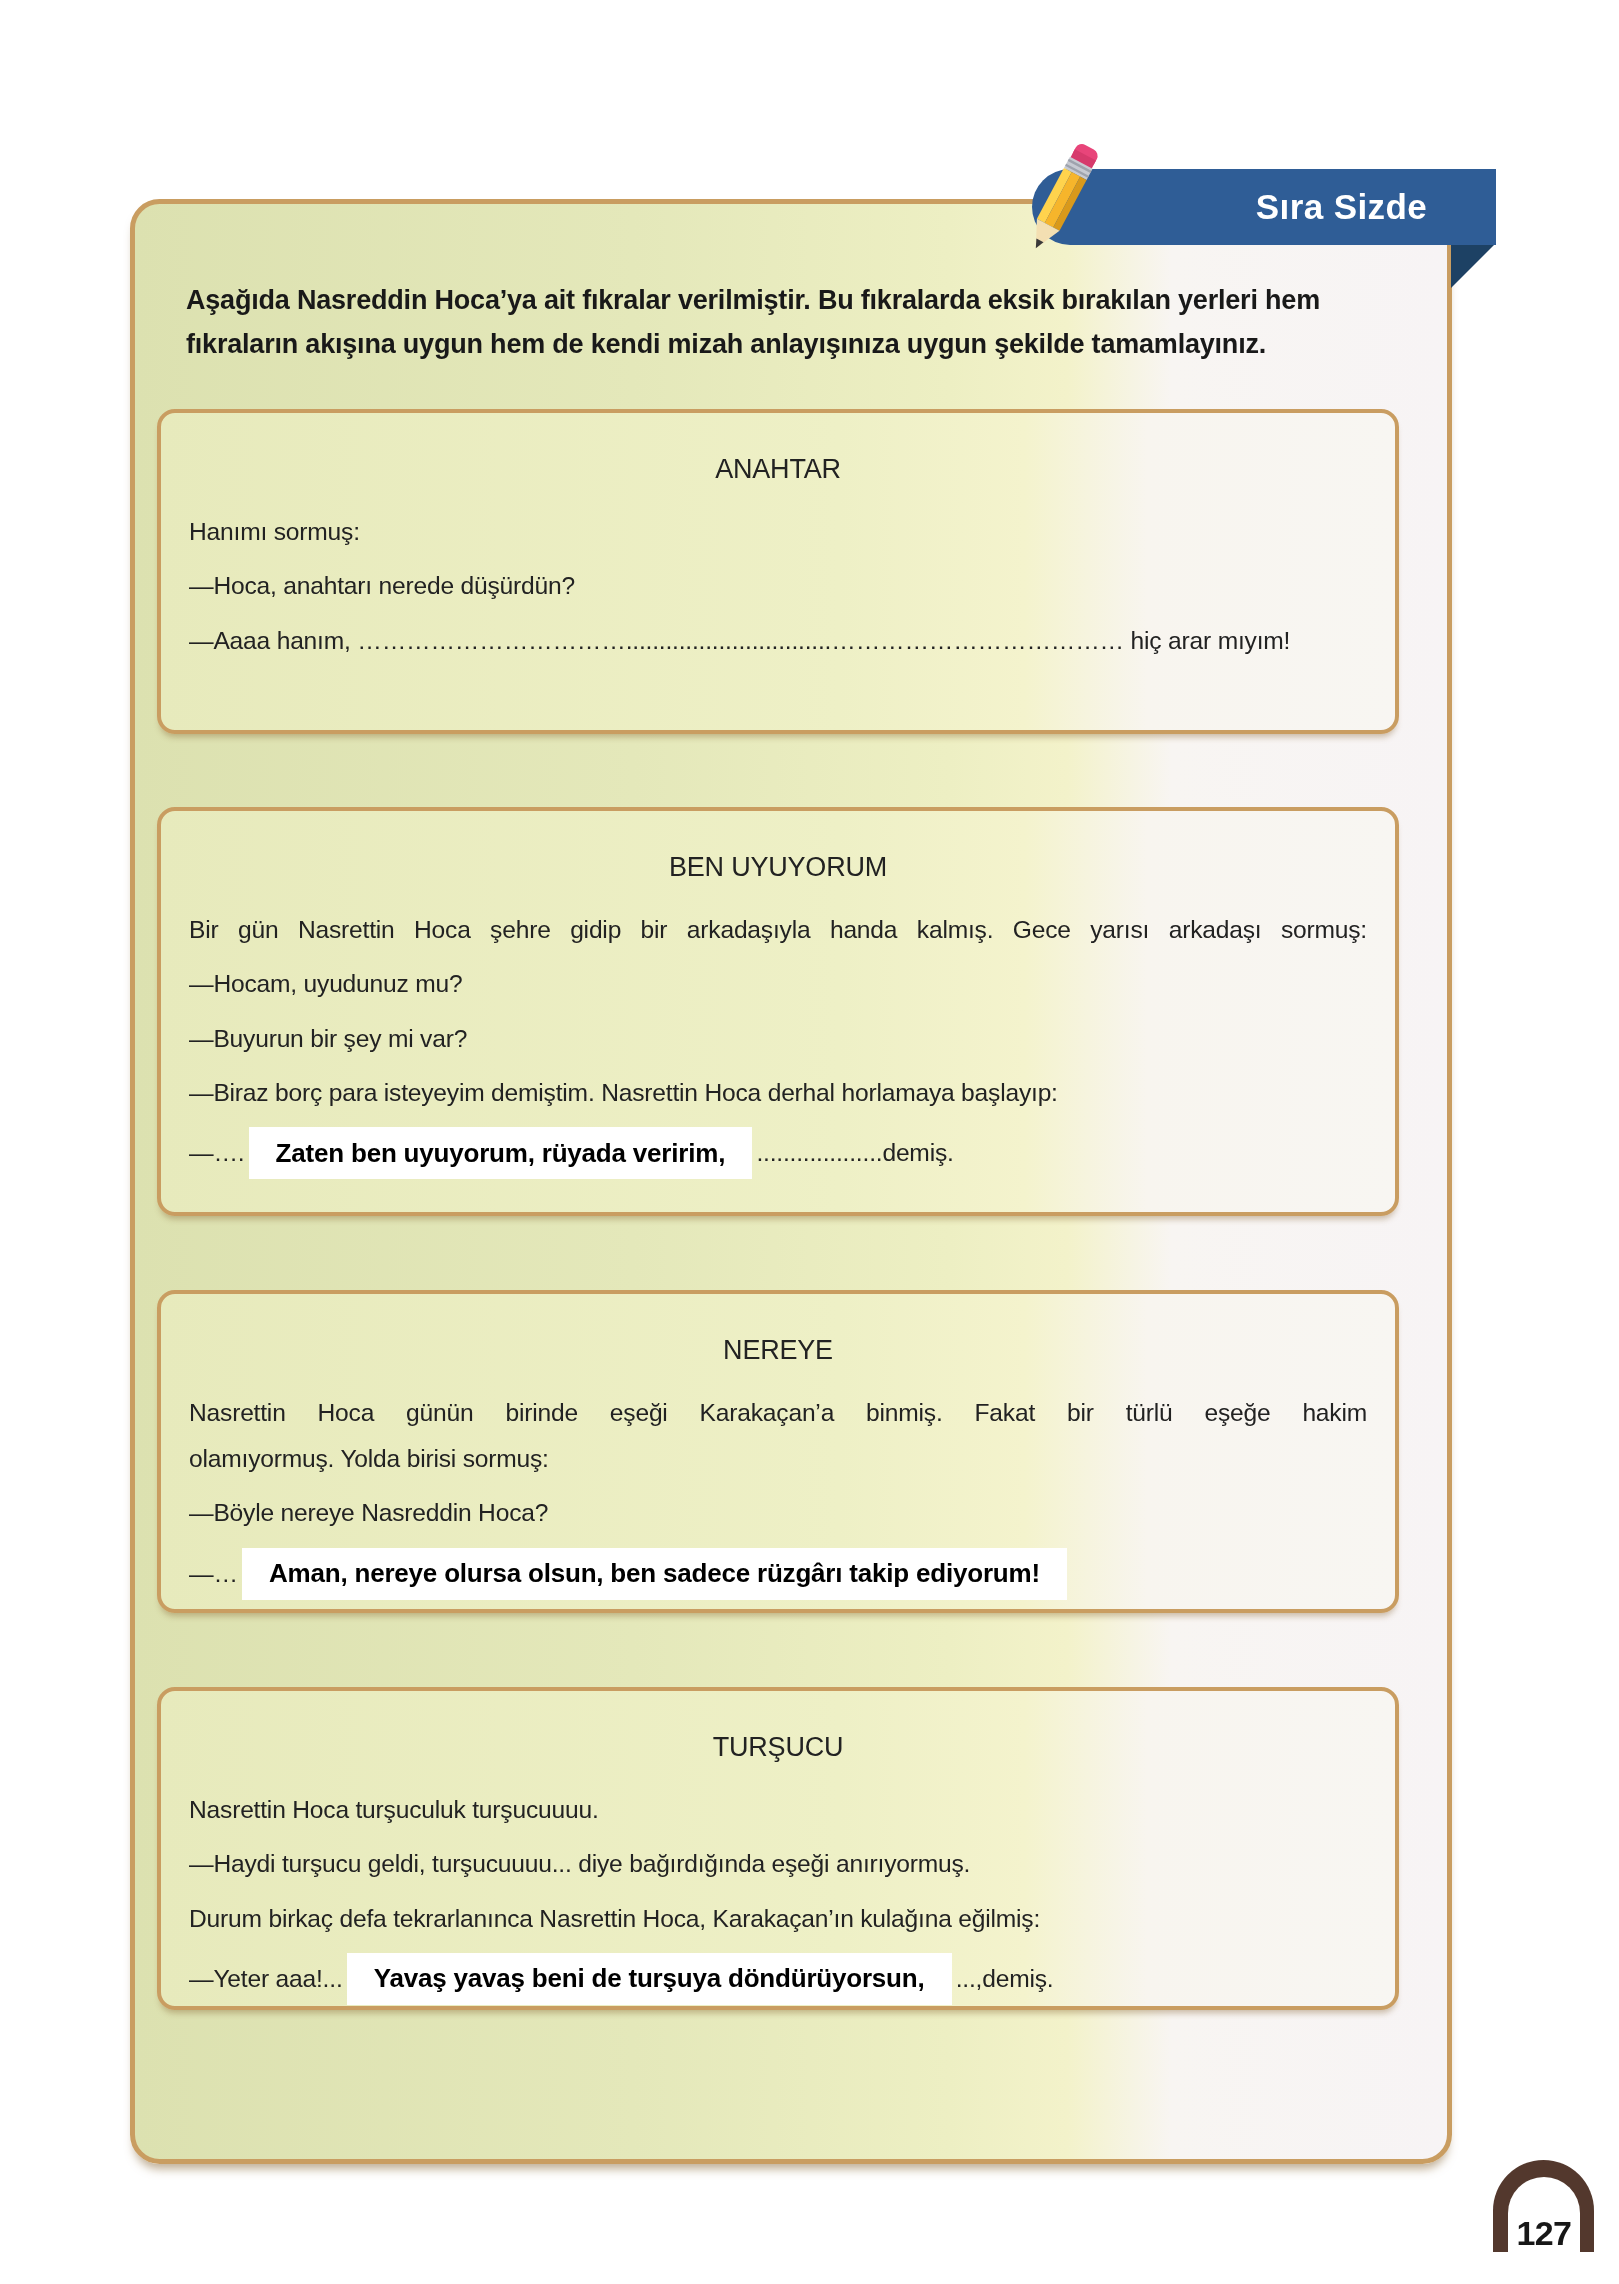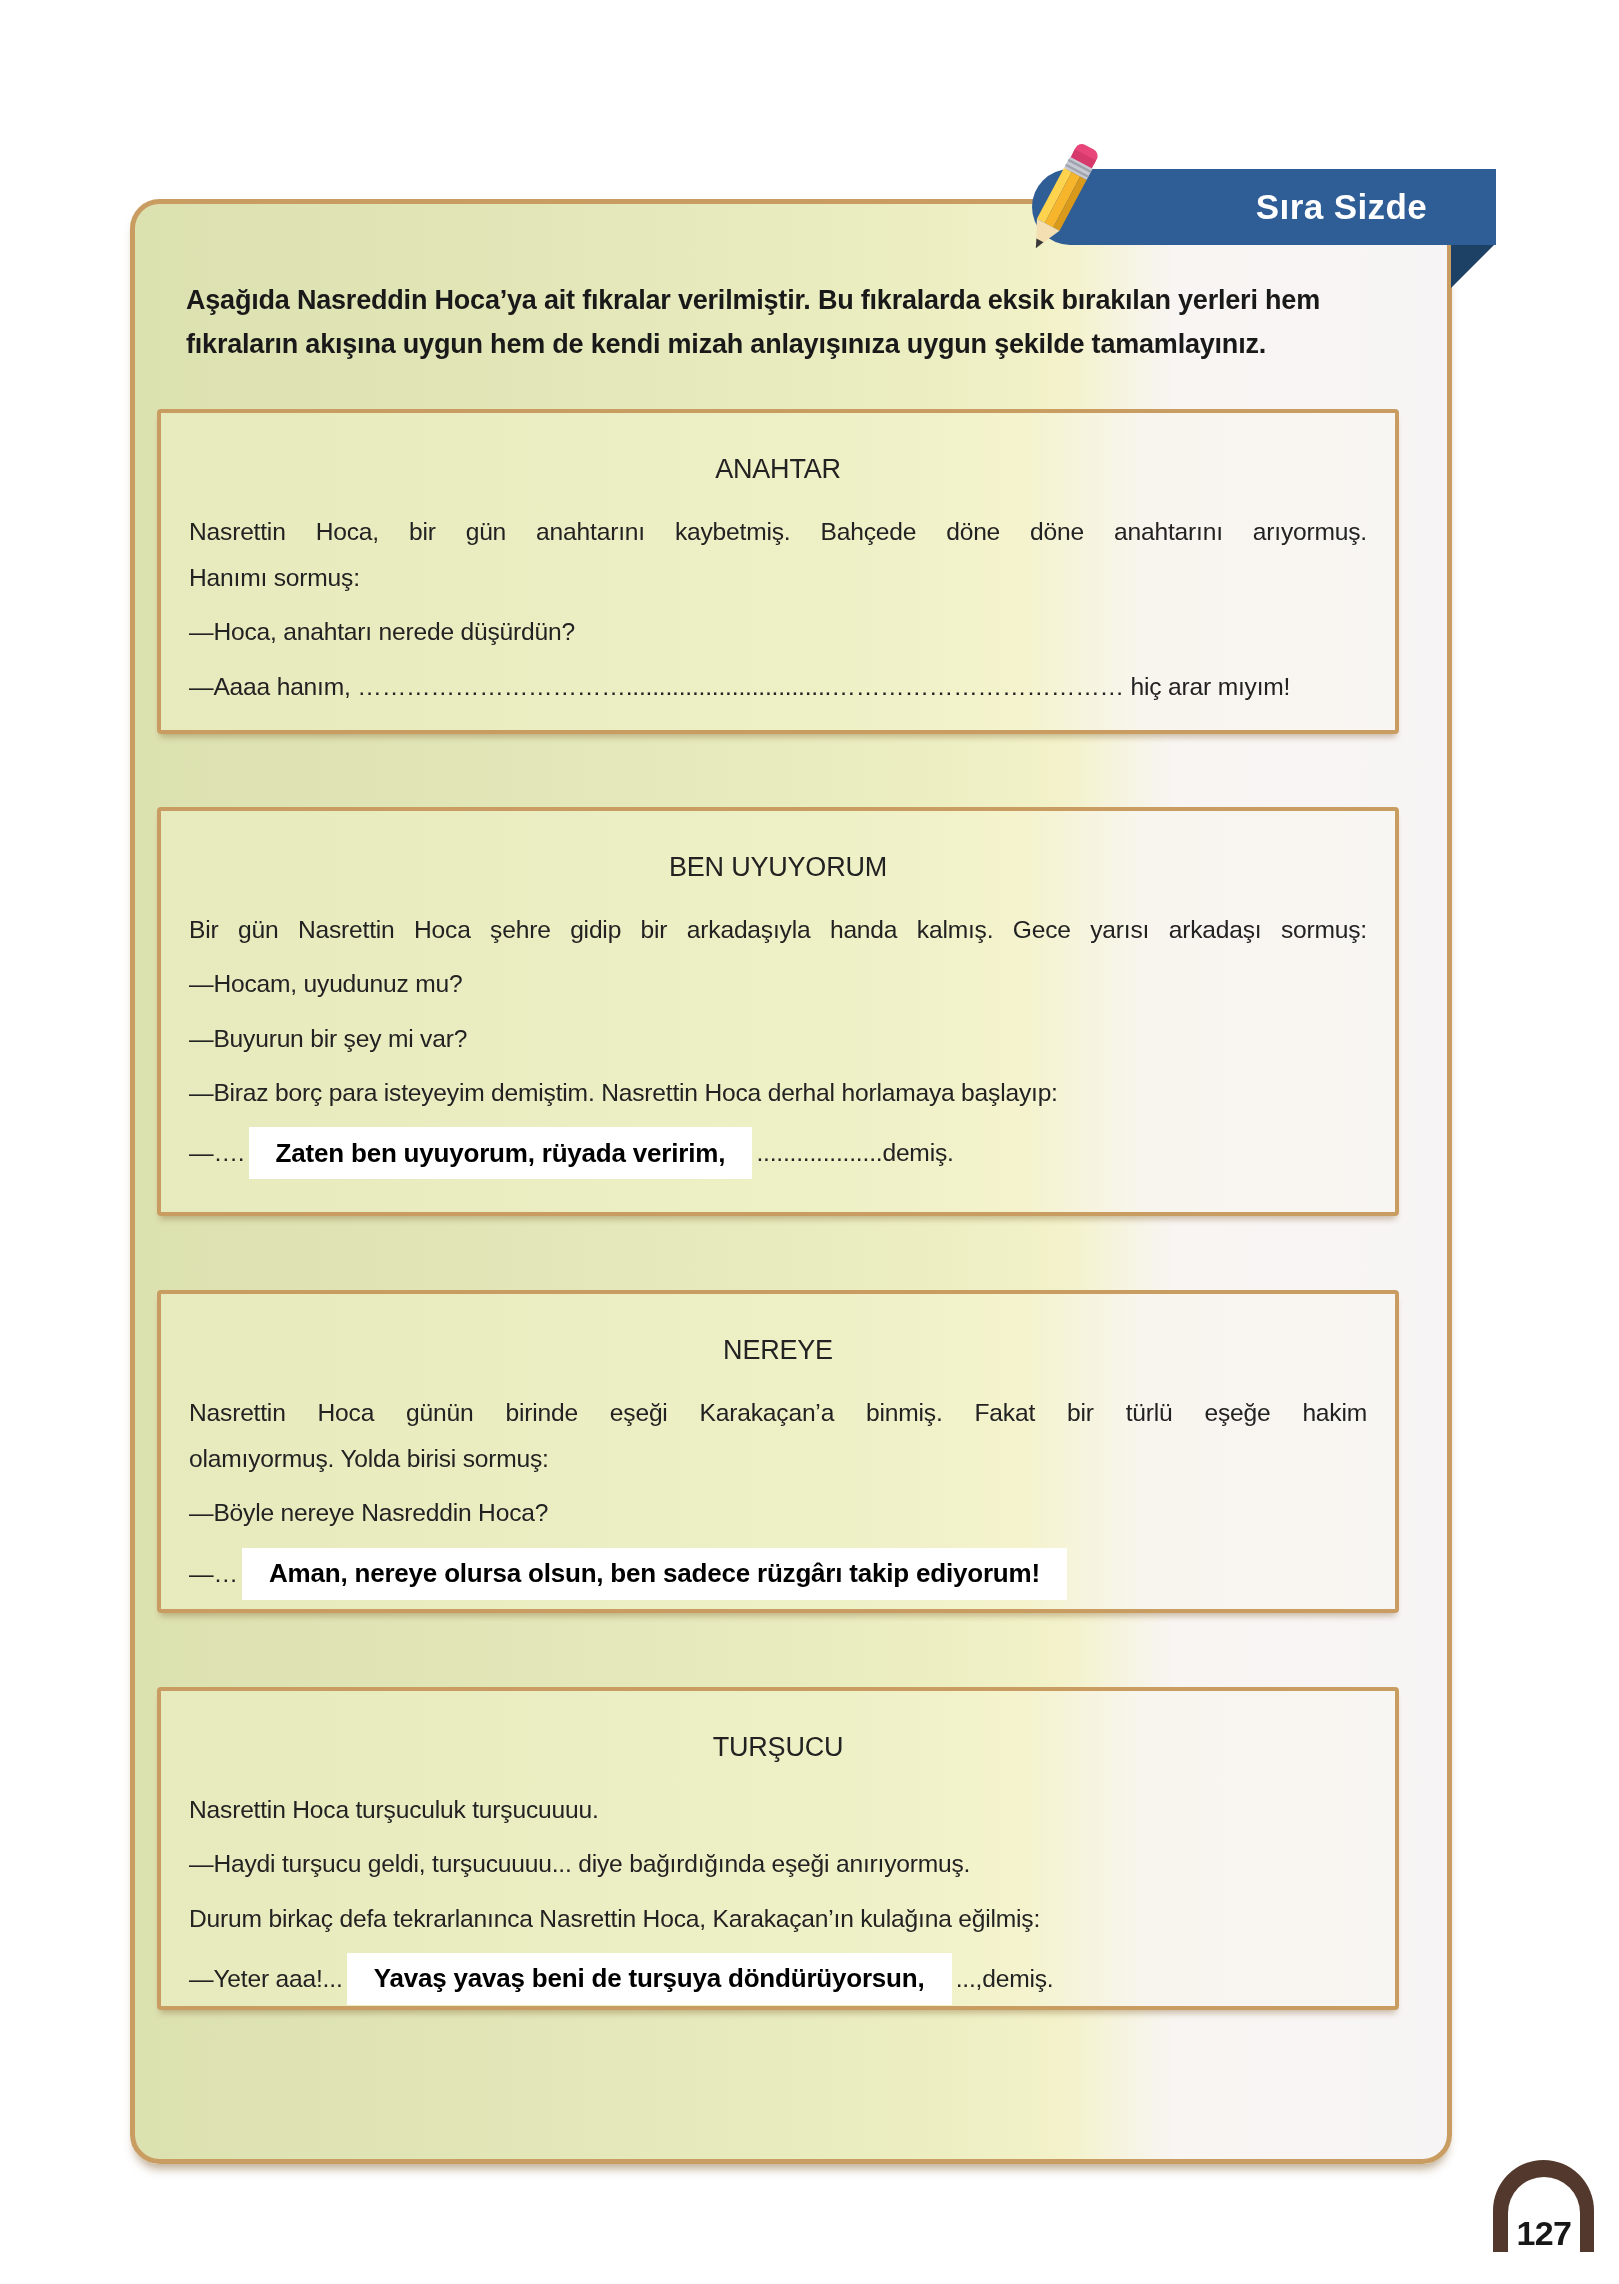--- a/index.html
+++ b/index.html
@@ -30,21 +30,21 @@
   .pencil{position:absolute;left:1021px;top:138px;width:83px;height:120px;z-index:4;transform:rotate(28deg);}
   
   .instruction{
     position:absolute;left:142px;top:278px;width:1195px;z-index:2;
     font-weight:bold;font-size:27px;line-height:44px;color:#191919;letter-spacing:-0.2px;margin-left:44px;
   }
   .instruction span{display:block;}
   
   .story-box{
     position:absolute;left:157px;width:1242px;box-sizing:border-box;z-index:2;
-    border:4.9px solid #c99d61;border-radius:4px;
+    border:4.9px solid #c99d61;border-radius:18px;
     background:linear-gradient(90deg,#e7eabc 0%,#eef0c6 55%,#f4f3cd 70%,#f8f5ef 80%,#f8f6f2 100%);
     box-shadow:0 5.6px 6.3px -3.5px rgba(130,95,45,.4);
     padding:41px 28px 28px 28px;
   }
   .box-title{text-align:center;font-size:27px;line-height:31px;color:#222222;letter-spacing:-0.2px;margin-bottom:24px;}
   .line{font-size:24.6px;line-height:46px;color:#222222;letter-spacing:-0.2px;}
   .line.justify{text-align:justify;text-align-last:justify;}
   .dlg{margin-top:8.4px;}
   .answer-row{display:flex;align-items:center;margin-top:11.2px;}
   .chip{
@@ -89,21 +89,20 @@
     <polygon points="25,135 35,135 30,146" fill="#3a3a3a"></polygon>
   </svg>
 
   <div class="instruction">
     <span>Aşağıda Nasreddin Hoca’ya ait fıkralar verilmiştir. Bu fıkralarda eksik bırakılan yerleri hem</span>
     <span>fıkraların akışına uygun hem de kendi mizah anlayışınıza uygun şekilde tamamlayınız.</span>
   </div>
 
   <div class="story-box" style="top:409px;height:325px;">
     <div class="box-title">ANAHTAR</div>
-    <div class="line justify">Nasrettin Hoca, bir gün anahtarını kaybetmiş. Bahçede döne döne anahtarını arıyormuş.</div>
     <div class="line">Hanımı sormuş:</div>
     <div class="line dlg">—Hoca, anahtarı nerede düşürdün?</div>
     <div class="line dlg">
       <span class="nowrap">—Aaaa hanım, </span><span>……………………………...............................………………………………</span><span class="nowrap"> hiç arar mıyım!</span>
     </div>
   </div>
 
   <div class="story-box" style="top:807px;height:409px;">
     <div class="box-title">BEN UYUYORUM</div>
     <div class="line justify">Bir gün Nasrettin Hoca şehre gidip bir arkadaşıyla handa kalmış. Gece yarısı arkadaşı sormuş:</div>

